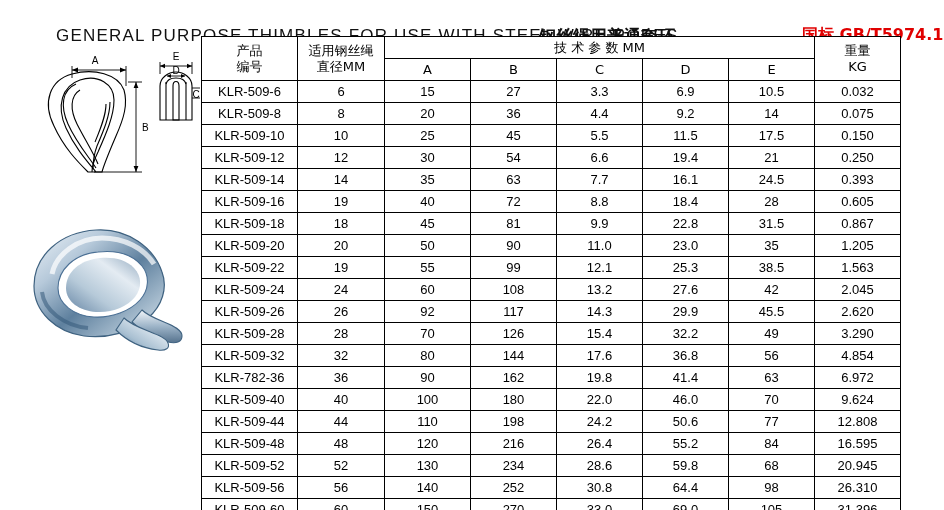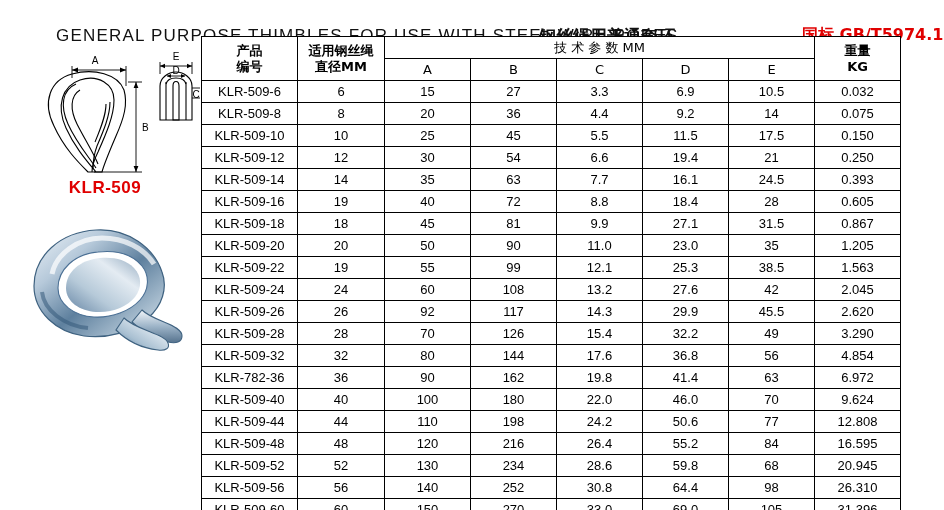--- a/index.html
+++ b/index.html
@@ -116,21 +116,21 @@
   }
   #spec-table th {
     font-weight: normal;
     font-family: "DejaVu Sans", sans-serif;
     font-size: 13px;
   }
   .col-code   { width: 95px; }
   .col-dia    { width: 86px; }
   .col-abcde  { width: 85px; }
   .col-weight { width: 85px; }
-  .twoline  { line-height: 1.18; font-weight: bold; }
+  .twoline  { line-height: 1.18; }
 
   td.cell-code { font-family: "Liberation Sans", sans-serif; font-size: 13px; letter-spacing: 0px;}
   td.cell-num  { font-family: "Liberation Sans", sans-serif; font-size: 13px; }
 </style>
 </head>
 <body>
 
 <div id="header">
   <div id="title-en">GENERAL PURPOSE THIMBLES FOR USE WITH STEEL WIRE ROPES</div>
   <div id="title-cn">钢丝绳用普通套环</div>
@@ -197,21 +197,20 @@
       <text x="166" y="38" font-family="Liberation Sans, sans-serif" font-size="10" text-anchor="middle">D</text>
 
       <g stroke="#000000" stroke-width="0.9" fill="none">
         <line x1="182" y1="52" x2="190" y2="52"></line>
         <line x1="182" y1="62" x2="190" y2="62"></line>
       </g>
       <text x="186" y="62" font-family="Liberation Sans, sans-serif" font-size="10" text-anchor="middle">C</text>
     </svg>
   </div>
 
-  <div id="part-code">KLR-509</div>
 
   <div id="photo-wrap">
     <svg width="190" height="140" viewBox="0 0 190 140" xmlns="http://www.w3.org/2000/svg">
       <defs>
         <linearGradient id="metalA" x1="0" y1="0" x2="1" y2="1">
           <stop offset="0%" stop-color="#eef4f9"></stop>
           <stop offset="28%" stop-color="#b6c9da"></stop>
           <stop offset="55%" stop-color="#5e809e"></stop>
           <stop offset="78%" stop-color="#9fb6c9"></stop>
           <stop offset="100%" stop-color="#e3ecf3"></stop>
@@ -358,21 +357,21 @@
         <td class="cell-num">18.4</td>
         <td class="cell-num">28</td>
         <td class="cell-num">0.605</td>
       </tr>
       <tr>
         <td class="cell-code">KLR-509-18</td>
         <td class="cell-num">18</td>
         <td class="cell-num">45</td>
         <td class="cell-num">81</td>
         <td class="cell-num">9.9</td>
-        <td class="cell-num">27.1</td>
+        <td class="cell-num">22.8</td>
         <td class="cell-num">31.5</td>
         <td class="cell-num">0.867</td>
       </tr>
       <tr>
         <td class="cell-code">KLR-509-20</td>
         <td class="cell-num">20</td>
         <td class="cell-num">50</td>
         <td class="cell-num">90</td>
         <td class="cell-num">11.0</td>
         <td class="cell-num">23.0</td>

